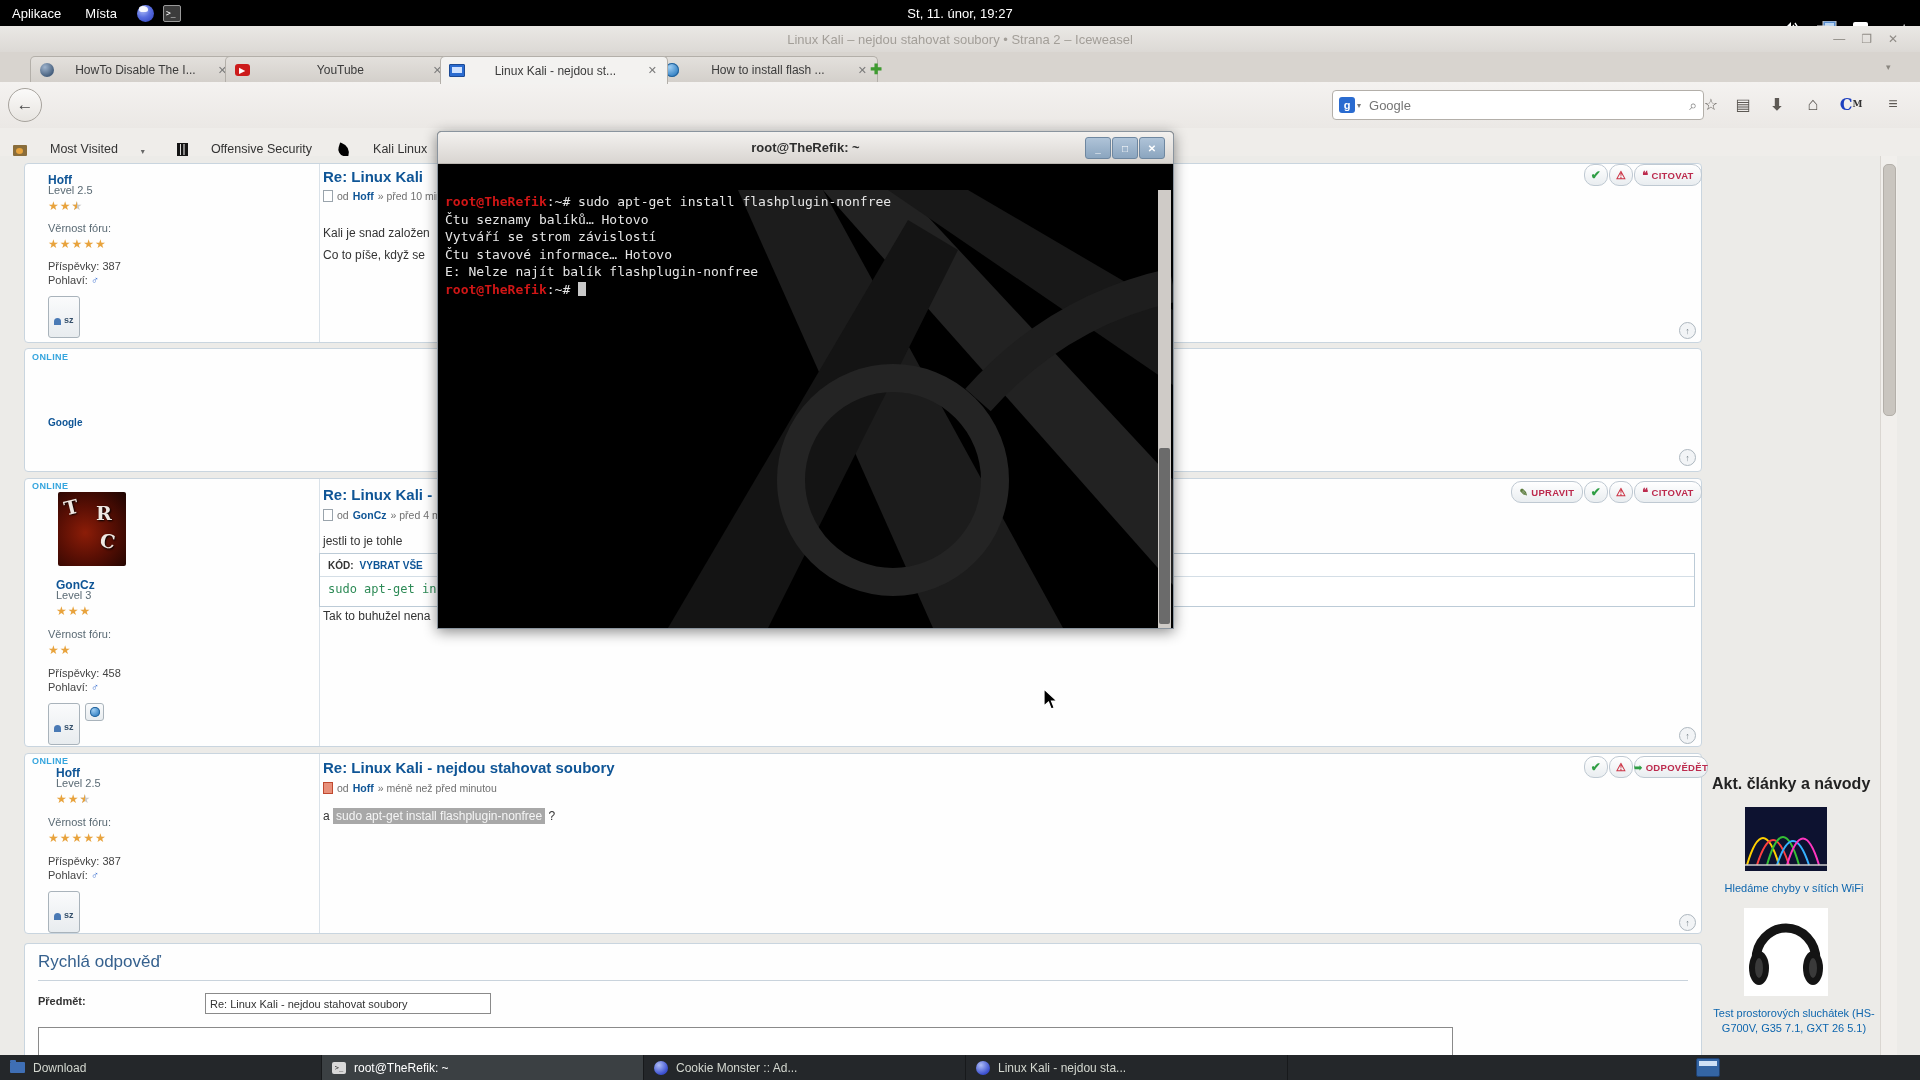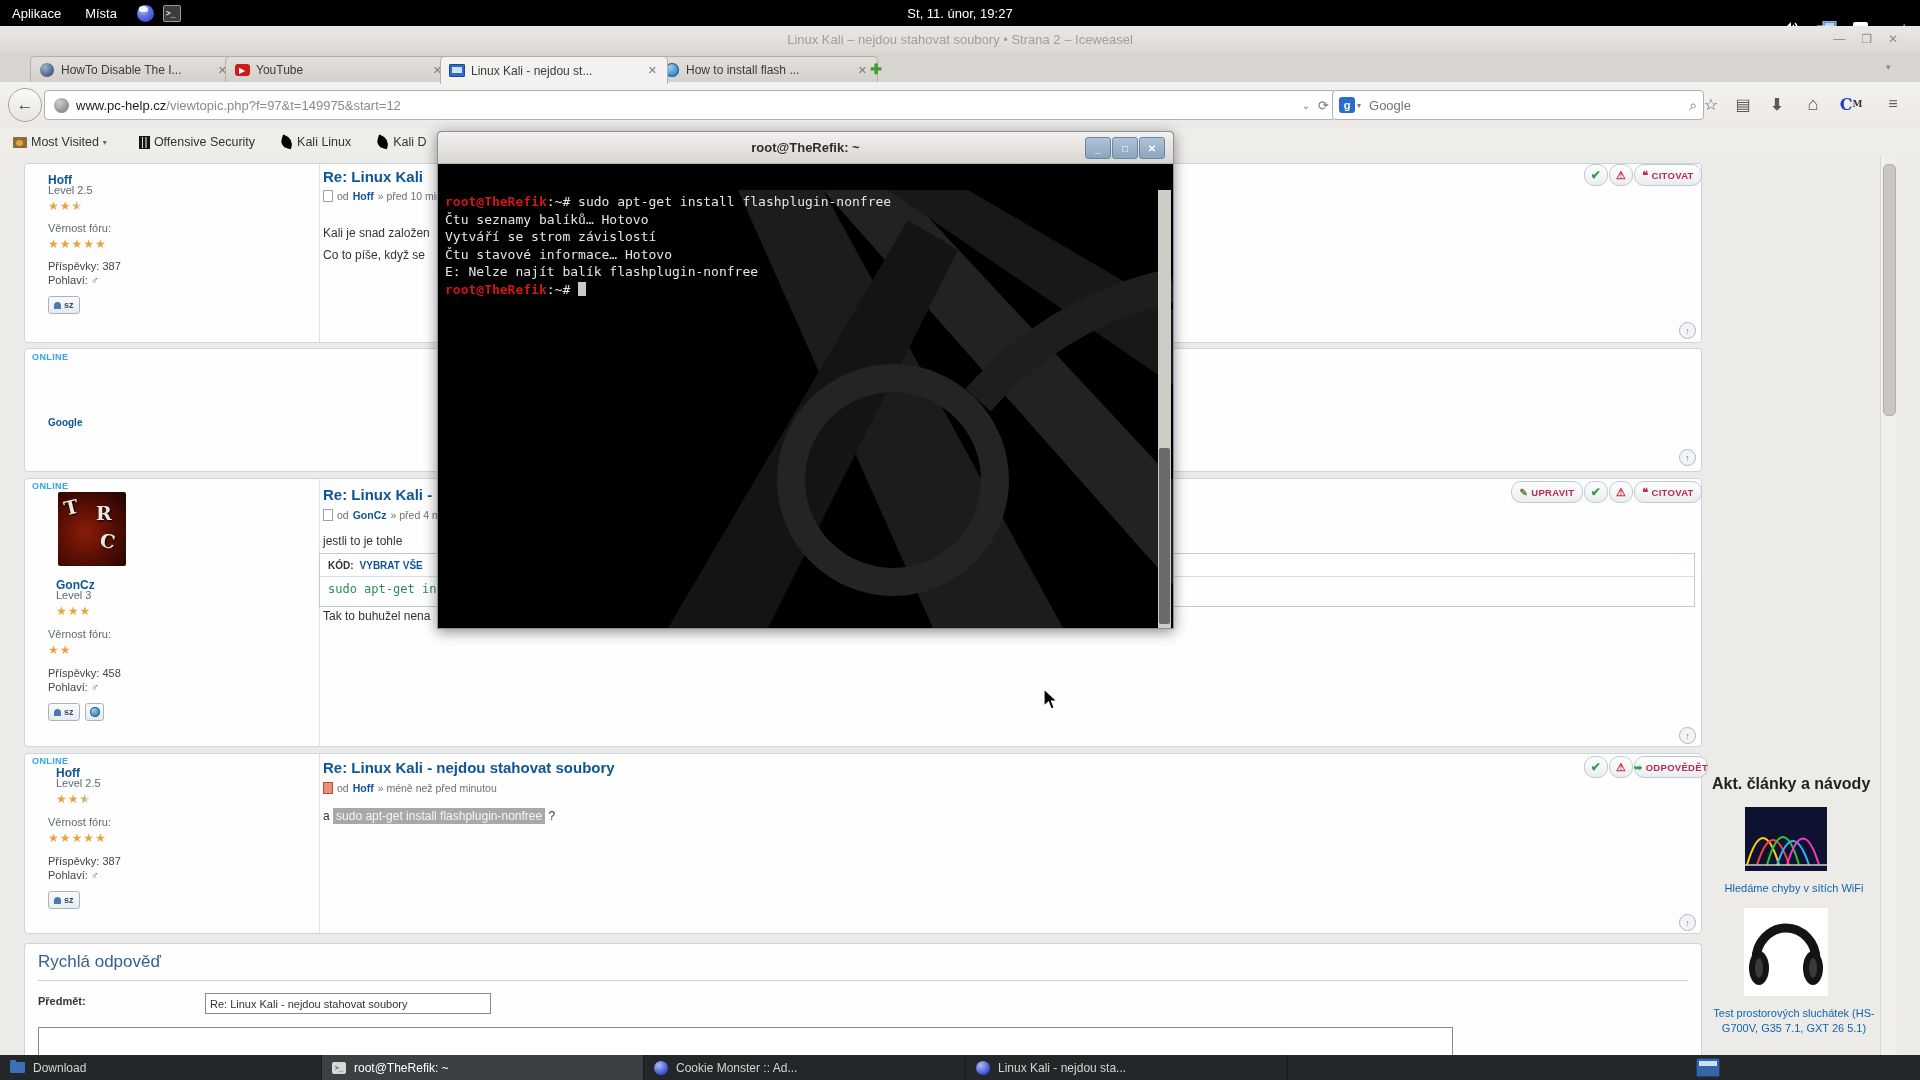--- a/index.html
+++ b/index.html
@@ -17,21 +17,21 @@
   .term-ic{width:17px;height:15px;background:#3c3c3c;border:1px solid #9a9a9a;border-radius:2px;
     color:#fff;font-size:8px;font-family:"DejaVu Sans Mono",monospace;display:flex;align-items:center;padding-left:2px;}
   .clockwrap{position:absolute;left:0;top:0;width:100%;height:26px;display:flex;align-items:center;justify-content:center;pointer-events:none;}
   .trayicons{margin-left:auto;display:flex;align-items:center;gap:16px;padding-right:14px;margin-top:31px;}
 
   
   .titlebar{left:0;top:26px;width:1920px;height:26px;
     background:linear-gradient(#EAE8E5,#DCD9D5);border-bottom:1px solid #C6C2BC;
     display:flex;align-items:center;justify-content:center;color:#A29E98;font-size:13px;}
   .wctrl{position:absolute;right:22px;top:0;height:26px;display:flex;gap:16px;align-items:center;color:#8F8B86;font-size:12px;}
-  .tabbar{left:0;top:52px;width:1920px;height:30px;background:#D8D4CF;border-bottom:1px solid #C0BCB6;}
+  .tabbar{left:0;top:52px;width:1920px;height:30px;background:#D8D4CF;border-bottom:1px solid #C0BCB6;text-align:center;}
   .tab{position:absolute;top:4px;height:26px;border:1px solid #B3AFA9;border-bottom:none;border-radius:5px 5px 0 0;
     background:linear-gradient(#E3E0DC,#D3CFCA);display:flex;align-items:center;padding:0 8px;font-size:12px;color:#3b3b3b;}
   .tab.active{background:#F3F2F0;height:27px;z-index:2;}
   .tab .lbl{white-space:nowrap;overflow:hidden;flex:1;margin:0 6px;}
   .tab .x{color:#7a7a7a;font-size:11px;padding:0 2px;}
   .fav{width:16px;height:16px;flex:none;display:flex;align-items:center;justify-content:center;}
   .fav-site{width:14px;height:14px;border-radius:50%;background:radial-gradient(circle at 35% 30%,#9fb4cd,#47607e 70%);}
   .fav-yt{width:15px;height:12px;border-radius:3px;background:#CC1B1B;color:#fff;font-size:8px;display:flex;align-items:center;justify-content:center;}
   .fav-mon{width:14px;height:11px;background:#2a6bd0;border:1px solid #1c4a94;border-radius:1px;position:relative;}
   .fav-mon::before{content:"";position:absolute;left:2px;top:2px;right:2px;bottom:3px;background:#cfe2ff;}
@@ -45,21 +45,21 @@
     display:flex;align-items:center;font-size:13px;padding:0 6px;}
   .urlfield .gl{width:15px;height:15px;border-radius:50%;background:radial-gradient(circle at 35% 30%,#cfcfcf,#8a8a8a 75%);margin:0 7px 0 3px;flex:none;}
   .searchfield{position:absolute;left:1332px;top:8px;width:358px;height:28px;background:#fff;border:1px solid #B3AFA9;border-radius:4px;
     display:flex;align-items:center;padding:0 6px;}
   .gicon{width:16px;height:16px;border-radius:3px;background:#2a6bd0;color:#fff;font-size:11px;font-weight:bold;
     display:flex;align-items:center;justify-content:center;flex:none;}
   .searchfield input{border:none;outline:none;flex:1;font-size:13px;color:#333;margin-left:6px;font-family:"Liberation Sans",sans-serif;background:transparent;}
   .navic{position:absolute;top:9px;width:26px;height:26px;display:flex;align-items:center;justify-content:center;color:#5d5954;font-size:16px;}
   .bookbar{left:0;top:128px;width:1920px;height:28px;background:#EFEDEA;border-bottom:1px solid #CCC8C2;
     display:flex;align-items:center;font-size:12.5px;color:#333;}
-  .bkm{display:flex;align-items:center;gap:4px;padding:0 9px;height:100%;}
+  .bkm{display:flex;align-items:flex-end;gap:23px;padding:0 9px;height:100%;}
   .folder{width:14px;height:11px;background:#8a6d3b;border-radius:1px;position:relative;}
   .folder::before{content:"";position:absolute;left:3px;top:3px;width:7px;height:6px;background:#e8a33d;border-radius:50%;}
   .os-ic{width:11px;height:13px;background:#151515;position:relative;}
   .os-ic::before{content:"";position:absolute;left:3px;top:1px;width:1.5px;height:11px;background:#ddd;}
   .os-ic::after{content:"";position:absolute;left:6.5px;top:1px;width:1.5px;height:11px;background:#888;}
   .kali-ic{width:12px;height:12px;background:#000;border-radius:0 100% 15% 70%;transform:rotate(18deg);}
 
   
   .pagebg{left:0;top:156px;width:1920px;height:899px;background:#ECEBE8;}
   .panel{position:absolute;background:#FEFEFE;border:1px solid #C9D5DF;border-radius:4px;}
@@ -79,21 +79,21 @@
   .pbody{font-size:12px;color:#333;}
   .pillbtn{position:absolute;height:20px;border:1px solid #BFC9D2;border-radius:10px;
     background:linear-gradient(#FFFFFF,#E9EDF0);display:flex;align-items:center;justify-content:center;
     font-size:9.5px;font-weight:bold;color:#BC2A4D;letter-spacing:.3px;gap:3px;}
   .pillbtn .q{color:#BC2A4D;font-size:11px;line-height:8px;}
   .pillbtn .ck{color:#2F9E44;font-size:12px;}
   .pillbtn .wn{color:#CC3344;font-size:11px;}
   .topcirc{position:absolute;width:15px;height:15px;border-radius:50%;border:1px solid #ADB7BF;background:#F2F4F6;
     color:#76828a;font-size:9px;display:flex;align-items:center;justify-content:center;}
   .szbtn{position:absolute;height:16px;border:1px solid #A9B3BB;border-radius:3px;background:linear-gradient(#FAFBFC,#E8ECEF);
-    display:flex;align-items:center;gap:3px;padding:0 5px;font-size:9px;font-weight:bold;color:#35506b;}
+    display:flex;align-items:flex-end;gap:3px;padding:12px 5px;font-size:9px;font-weight:bold;color:#35506b;}
   .personic{width:7px;height:7px;border-radius:50% 50% 0 0;background:#4a7ab5;position:relative;}
   .male{color:#3a6fd0;font-size:11px;}
   .codebox{position:absolute;border:1px solid #BCCBD7;background:#fff;}
   .codehead{height:22px;border-bottom:1px solid #D4DEE6;display:flex;align-items:center;padding:0 8px;gap:6px;}
   .codehead .cl{font-size:10px;font-weight:bold;color:#333;}
   .codehead .sa{font-size:10px;font-weight:bold;color:#0F5596;}
   .codebody{font-family:"DejaVu Sans Mono",monospace;font-size:12px;color:#2E8B57;padding:5px 8px;}
   .hl{background:#A8A8A8;color:#F5F5F5;padding:1px 3px;}
   .avatar{position:absolute;width:68px;height:74px;border-radius:2px;overflow:hidden;
     background:radial-gradient(circle at 40% 55%,#8c1d08 0%,#5a0f04 45%,#1c0401 100%);}
@@ -219,27 +219,20 @@
         </span>
       <span class="lbl">How to install flash ...</span>
       <span class="x">✕</span>
     </div>
     <div class="newtab" style="left:866px;">✚</div>
     <div class="abs" style="left:1886px;top:10px;color:#8a8680;font-size:9px;">▾</div>
   </div>
 
   <div class="abs navbar">
     <div class="backbtn">←</div>
-    <div class="urlfield">
-      <span class="gl"></span>
-      <span style="color:#1c1c1c;">www.pc-help.cz</span>
-        <span style="color:#8a8a8a;">/viewtopic.php?f=97&amp;t=149975&amp;start=12</span>
-      <span style="margin-left:auto;color:#777;font-size:10px;">⌄</span>
-      <span style="color:#777;font-size:13px;margin-left:8px;">⟳</span>
-    </div>
     <div class="searchfield">
       <span class="gicon">g</span>
       <span style="color:#777;font-size:8px;margin-left:2px;">▾</span>
       <input type="text" placeholder="Google" style="">
       <span style="color:#888;font-size:14px;">⌕</span>
     </div>
     <div class="navic" style="left:1698px;">☆</div>
     <div class="navic" style="left:1730px;">▤</div>
     <div class="navic" style="left:1764px;font-weight:bold;">⬇</div>
     <div class="navic" style="left:1800px;font-size:18px;">⌂</div>

